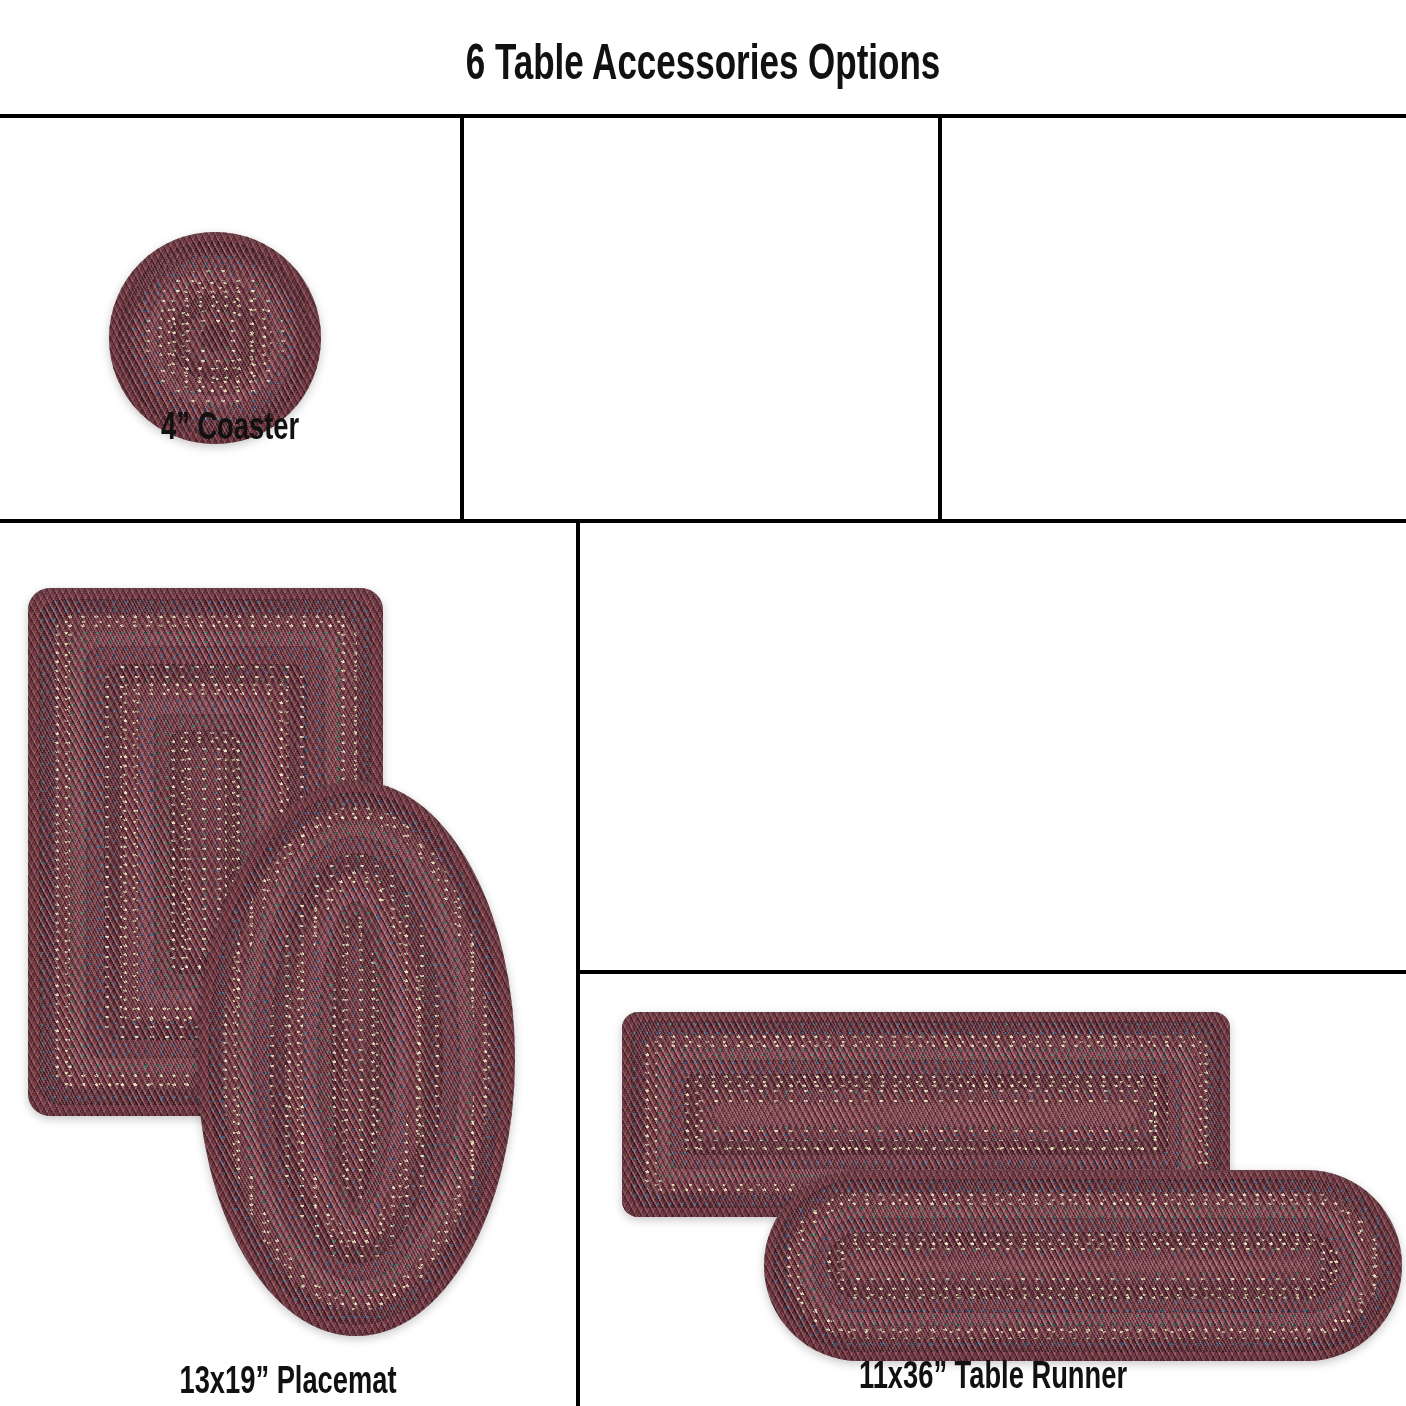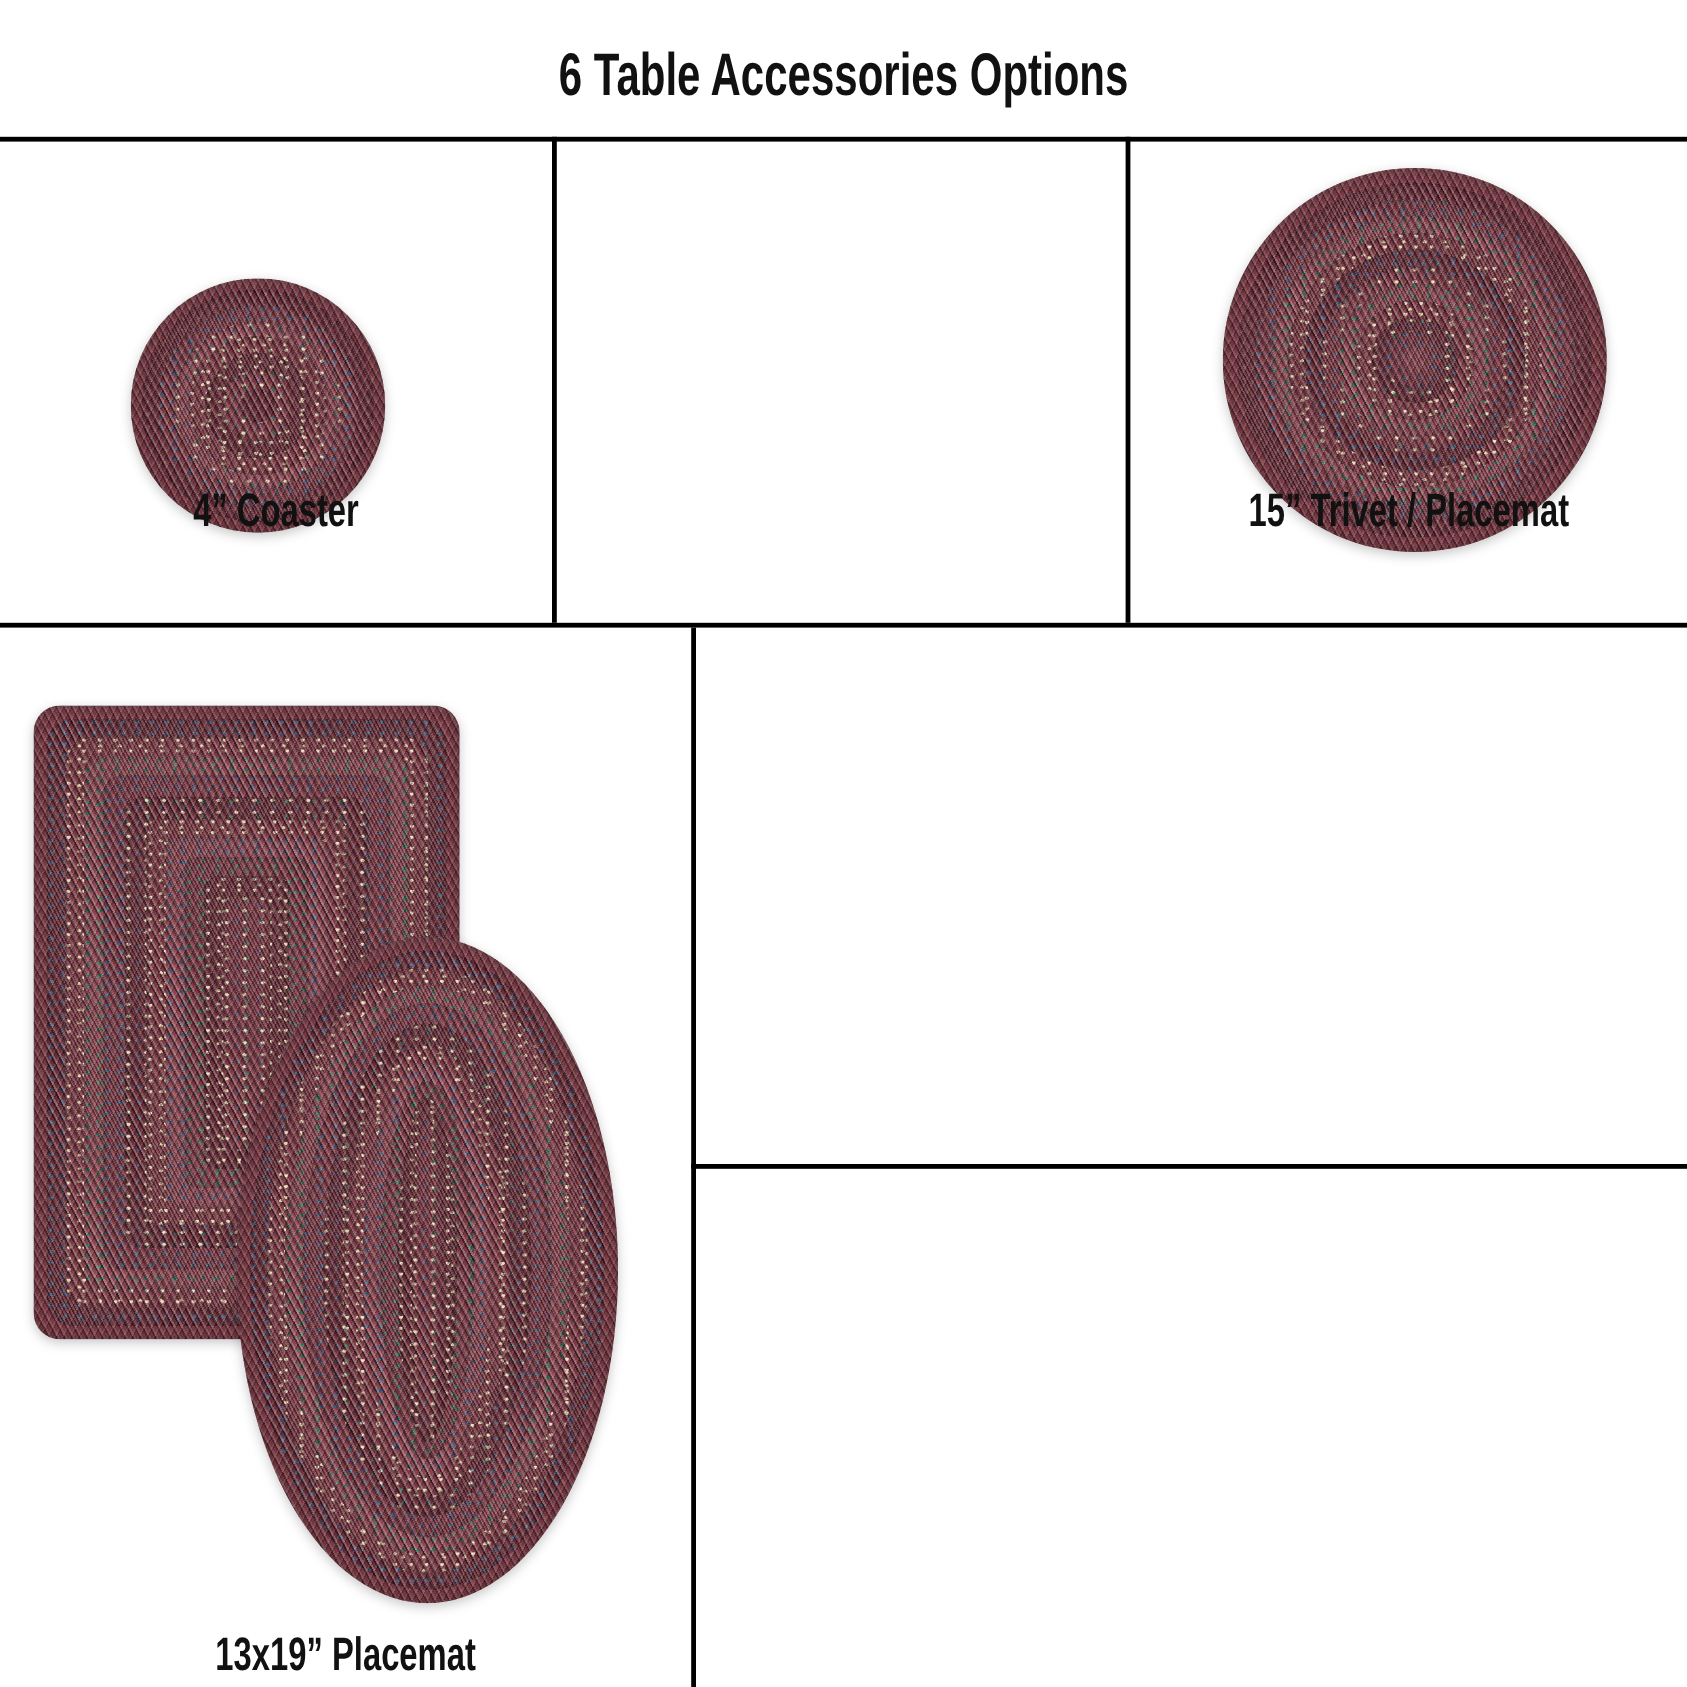--- a/index.html
+++ b/index.html
@@ -209,38 +209,20 @@
       <div class="ring c-burg f-cream" style="inset:48px;"></div>
       <div class="ring c-burg-dk f-cream" style="inset:62px;"></div>
       <div class="ring c-burg f-mix" style="inset:76px;"></div>
       <div class="ring c-burg-dk f-plain" style="inset:92px;"></div>
     </div>
 
     <div class="cell-label" style="top:285px;">4” Coaster</div>
   </div>
 
 
-  <div class="cell" style="left:942px; top:118px; width:464px; height:401px;">
-
-    <div class="braid shadowed c-burg f-plain" style="left:77px; top:22px; width:320px; height:320px; border-radius:50%;">
-      <div class="ring c-burg-dk f-plain" style="inset:12px;"></div>
-      <div class="ring c-burg f-navy" style="inset:26px;"></div>
-      <div class="ring c-burg-lt f-teal" style="inset:40px;"></div>
-      <div class="ring c-burg f-cream" style="inset:54px;"></div>
-      <div class="ring c-burg-dk f-navy" style="inset:68px;"></div>
-      <div class="ring c-burg f-mix" style="inset:82px;"></div>
-      <div class="ring c-burg-lt f-teal" style="inset:96px;"></div>
-      <div class="ring c-burg f-cream" style="inset:110px;"></div>
-      <div class="ring c-burg-dk f-mix" style="inset:124px;"></div>
-      <div class="ring c-burg f-navy" style="inset:136px;"></div>
-      <div class="ring c-burg-lt f-plain" style="inset:148px;"></div>
-    </div>
-
-    <div class="cell-label" style="top:285px;">15” Trivet / Placemat</div>
-  </div>
 
   <div class="cell" style="left:0; top:531px; width:576px; height:883px;">
 
     <div class="braid shadowed c-burg f-plain r-lg" style="left:28px; top:57px; width:355px; height:528px;">
       <div class="band c-burg-dk f-navy  r-lg" style="inset:11px;"></div>
       <div class="band c-burg f-cream    r-lg" style="inset:26px;"></div>
       <div class="band c-burg-lt f-teal  r-md" style="inset:42px;"></div>
       <div class="band c-burg f-navy     r-md" style="inset:58px;"></div>
       <div class="band c-burg-dk f-mix   r-md" style="inset:76px;"></div>
       <div class="band c-burg f-cream    r-sm" style="inset:94px;"></div>
@@ -260,14 +242,38 @@
       <div class="ring c-burg-lt f-navy" style="inset:105px;"></div>
       <div class="ring c-burg f-teal" style="inset:120px;"></div>
       <div class="ring c-burg-dk f-cream" style="inset:134px;"></div>
       <div class="ring c-burg f-mix" style="inset:146px;"></div>
     </div>
 
     <div class="cell-label" style="top:826px;">13x19” Placemat</div>
   </div>
 
 
+  <div class="cell" style="left:580px; top:974px; width:826px; height:432px;">
+
+    <div class="braid shadowed c-burg f-plain r-md" style="left:42px; top:38px; width:608px; height:205px;">
+      <div class="band c-burg-dk f-navy  r-md" style="inset:9px;"></div>
+      <div class="band c-burg f-cream    r-md" style="inset:22px;"></div>
+      <div class="band c-burg-lt f-teal  r-sm" style="inset:35px;"></div>
+      <div class="band c-burg f-navy     r-sm" style="inset:48px;"></div>
+      <div class="band c-burg-dk f-cream r-sm" style="inset:62px;"></div>
+      <div class="band c-burg f-mix      r-sm" style="inset:76px;"></div>
+      <div class="band c-burg-lt f-plain r-sm" style="inset:90px;"></div>
+    </div>
+
+    <div class="braid shadowed c-burg f-plain pill" style="left:184px; top:196px; width:638px; height:191px;">
+      <div class="band c-burg-dk f-navy  pill" style="inset:9px;"></div>
+      <div class="band c-burg f-cream    pill" style="inset:22px;"></div>
+      <div class="band c-burg-lt f-teal  pill" style="inset:35px;"></div>
+      <div class="band c-burg f-navy     pill" style="inset:48px;"></div>
+      <div class="band c-burg-dk f-cream pill" style="inset:62px;"></div>
+      <div class="band c-burg f-mix      pill" style="inset:76px;"></div>
+      <div class="band c-burg-lt f-plain pill" style="inset:88px;"></div>
+    </div>
+
+    <div class="cell-label" style="top:378px;">11x36” Table Runner</div>
+  </div>
 
 </div>
 
 </body></html>

